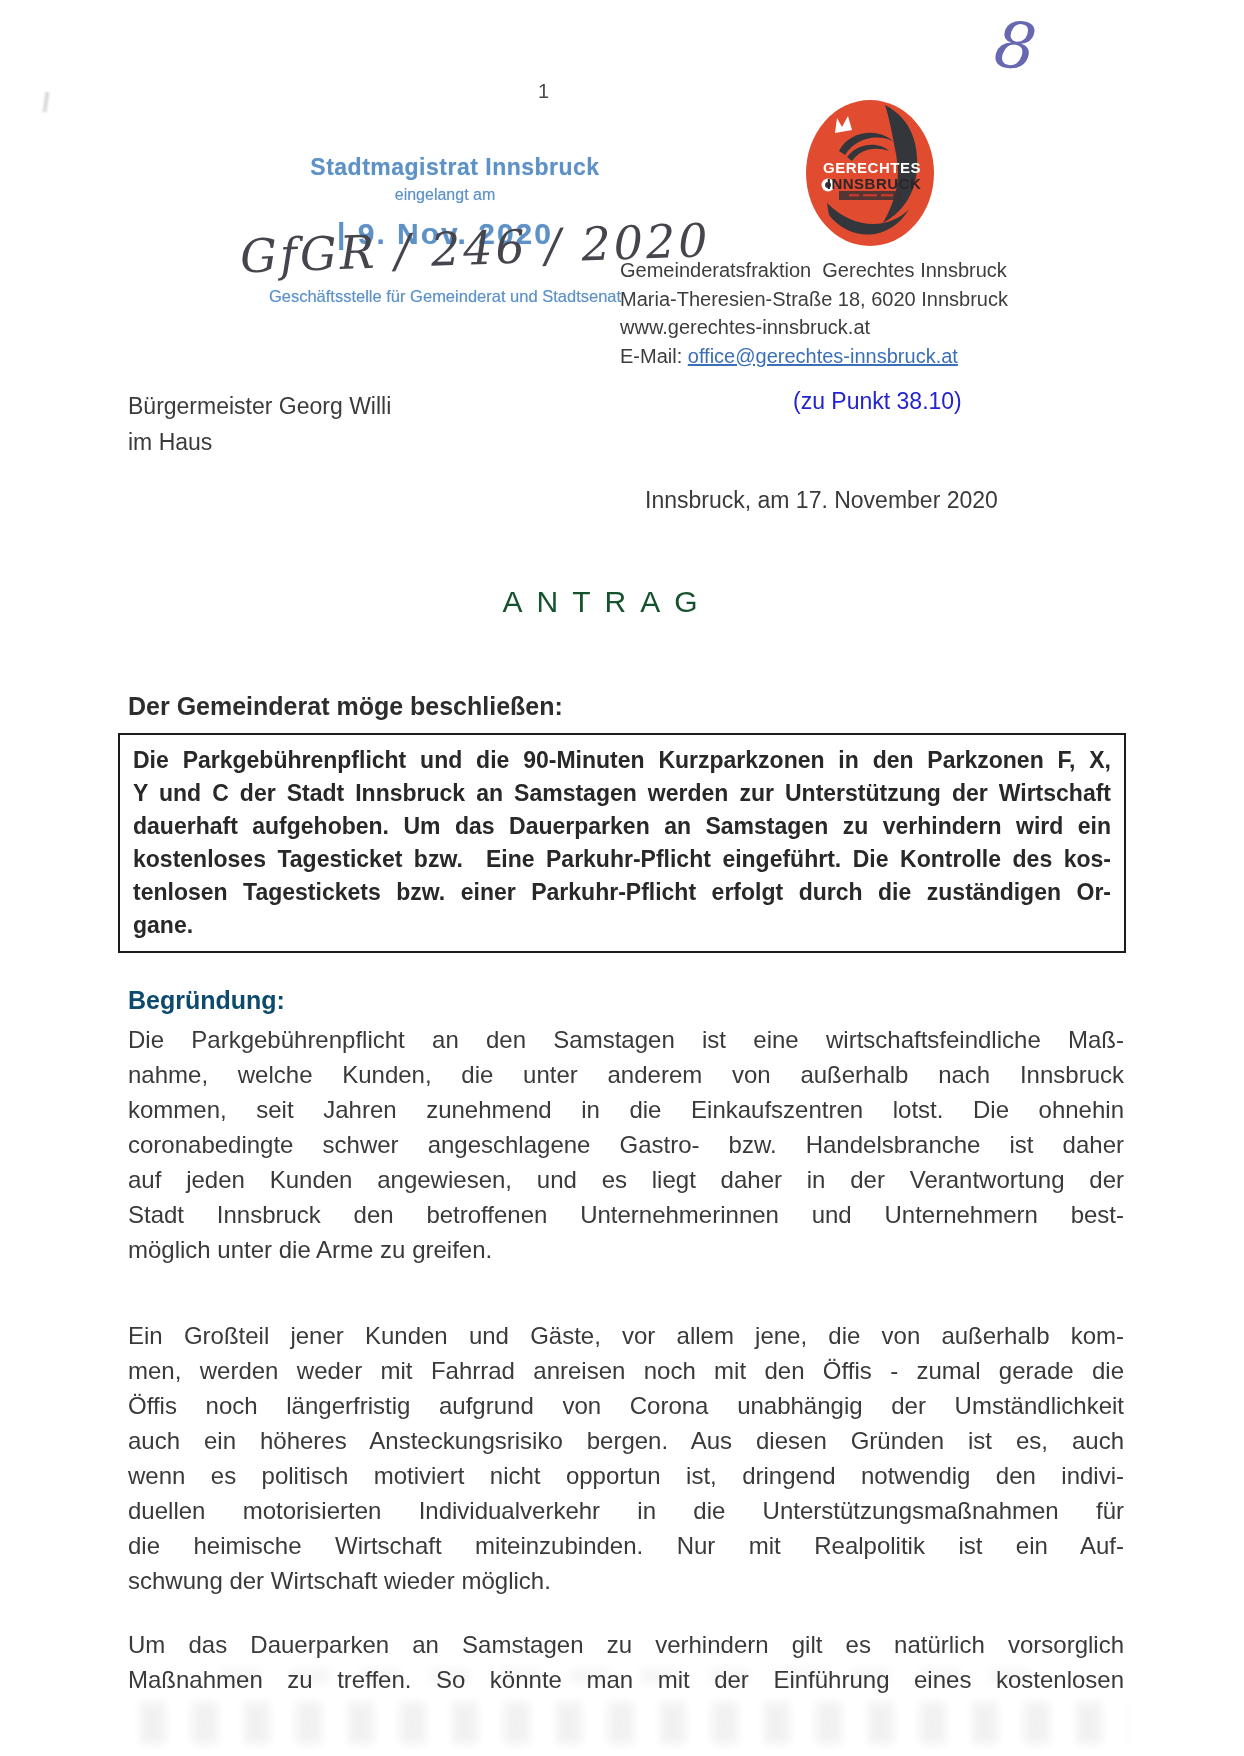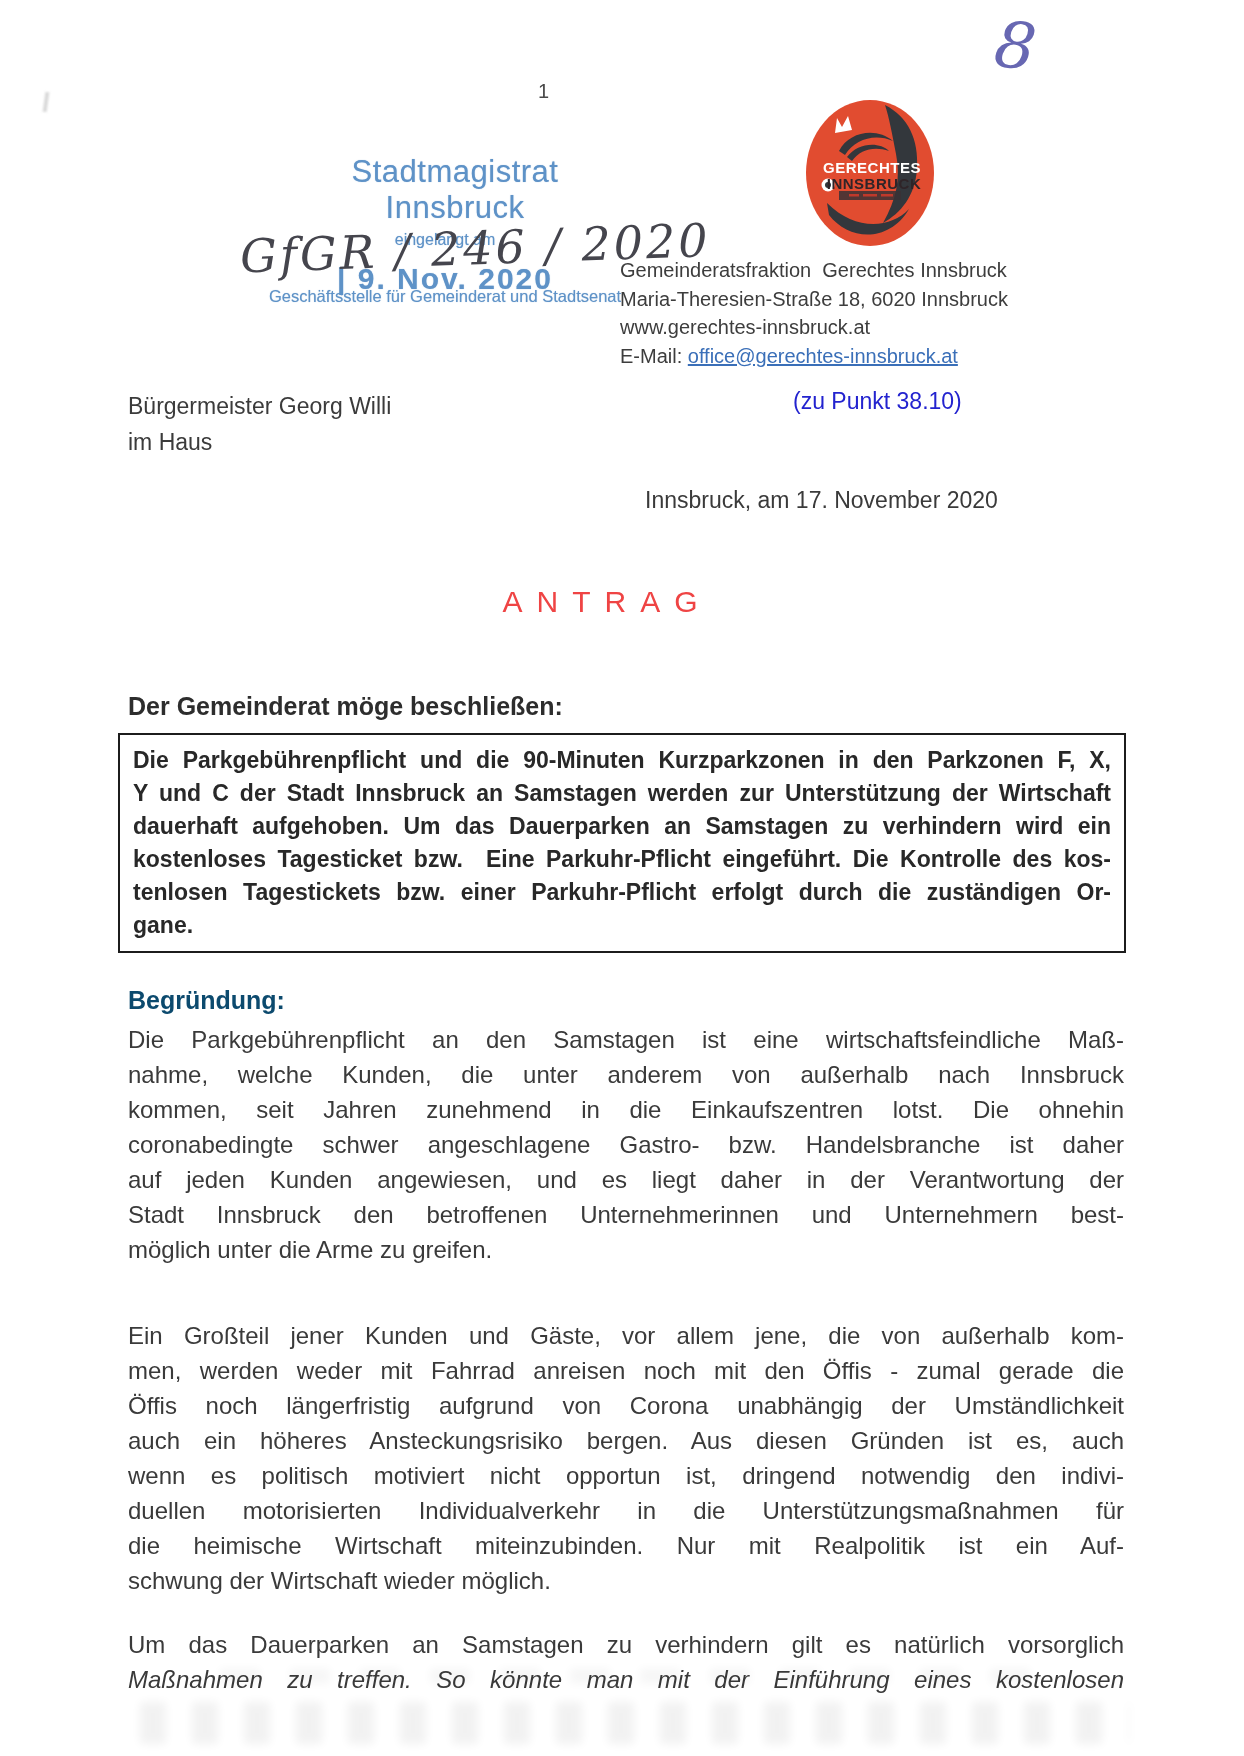--- a/index.html
+++ b/index.html
@@ -17,21 +17,21 @@
     left:995px; top:14px; font-family:"DejaVu Serif", serif; font-style:italic;
     font-size:64px; color:#6767b2; transform:rotate(7deg); line-height:1;
   }
   .smudge { left:44px; top:92px; width:4px; height:20px; background:#d9d9d9;
     filter:blur(1px); transform:rotate(8deg); }
 
   
   .stamp { left:272px; top:154px; width:346px; text-align:center;
     color:var(--stamp-blue, #5e92c7);
     text-shadow:0 0 1px rgba(94,146,199,0.55); filter:blur(0.2px); }
-  .stamp-office { font-size:31px; font-weight:400; letter-spacing:0.5px;margin-left:20px; }
+  .stamp-office { font-size:23px; font-weight:700; letter-spacing:0.5px;margin-left:20px; }
   .stamp-received { font-size:16px; margin-top:5px; }
   .stamp-date { font-size:30px; font-weight:600; letter-spacing:2px; margin-top:13px; }
   .stamp-unit { left:238px; top:287px; width:414px; text-align:center;
     font-size:16.5px; color:var(--stamp-blue, #5e92c7);
     text-shadow:0 0 1px rgba(94,146,199,0.55); filter:blur(0.3px); }
   .stamp-handwriting {
     left:240px; top:226px; width:430px;
     font-family:"DejaVu Serif", serif; font-style:italic;
     font-size:46px; color:#45454d; transform:rotate(-2deg);
     letter-spacing:3px; white-space:nowrap; line-height:1;
@@ -44,39 +44,39 @@
   .sender .wide { white-space:pre-wrap; }
   .email-link { color:var(--link-blue, #3a6fb8); text-decoration:underline; }
 
   
   .recipient { left:128px; top:388px; font-size:23px; line-height:36px; color:#3b3b3b; }
   .agenda-note { left:793px; top:388px; font-size:23px; color:var(--note-blue, #2323cf); }
   .dateline { left:645px; top:487px; font-size:23px; color:#3a3a3a; }
 
   
   .doc-title { left:0; top:585px; width:1214px; text-align:center;
-    font-size:30px; font-weight:500; letter-spacing:14px; color:#ef4444; }
+    font-size:30px; font-weight:500; letter-spacing:14px; color:#14532d; }
   .motion-intro { left:128px; top:692px; font-size:25px; font-weight:bold; color:#2d2d2d; }
   .motion-box {
     left:118px; top:733px; width:1008px; box-sizing:border-box;
     border:2px solid #1c1c1c; padding:9px 13px;
     font-size:23px; font-weight:bold; line-height:33px; color:#282828;
   }
 
   
   .just-heading { left:128px; top:986px; font-size:25px; font-weight:bold; color:#0c4a6e; }
   .para { left:128px; width:996px; font-size:24px; line-height:35px; color:#3a3a3a; }
   .para1 { top:1022px; }
   .para2 { top:1318px; }
   .para3 { top:1627px; }
 
   
   .line { text-align:justify; text-align-last:justify; white-space:pre-wrap; }
   .line.last-line { text-align-last:left; }
-  .keep-justify .line.last-line { text-align-last:justify;font-style:italic; }
+  .keep-justify .line.last-line { text-align-last:justify; }
 
   
   .ghost { left:140px; top:1702px; width:990px; height:42px; opacity:0.05;
     background:repeating-linear-gradient(90deg,#000 0 26px,transparent 26px 52px);
     filter:blur(5px); }
   .ghost2 { left:220px; top:1668px; width:840px; height:16px; opacity:0.03;
     background:repeating-linear-gradient(90deg,#000 0 40px,transparent 40px 70px);
     filter:blur(4px); }
 </style>
 </head>

